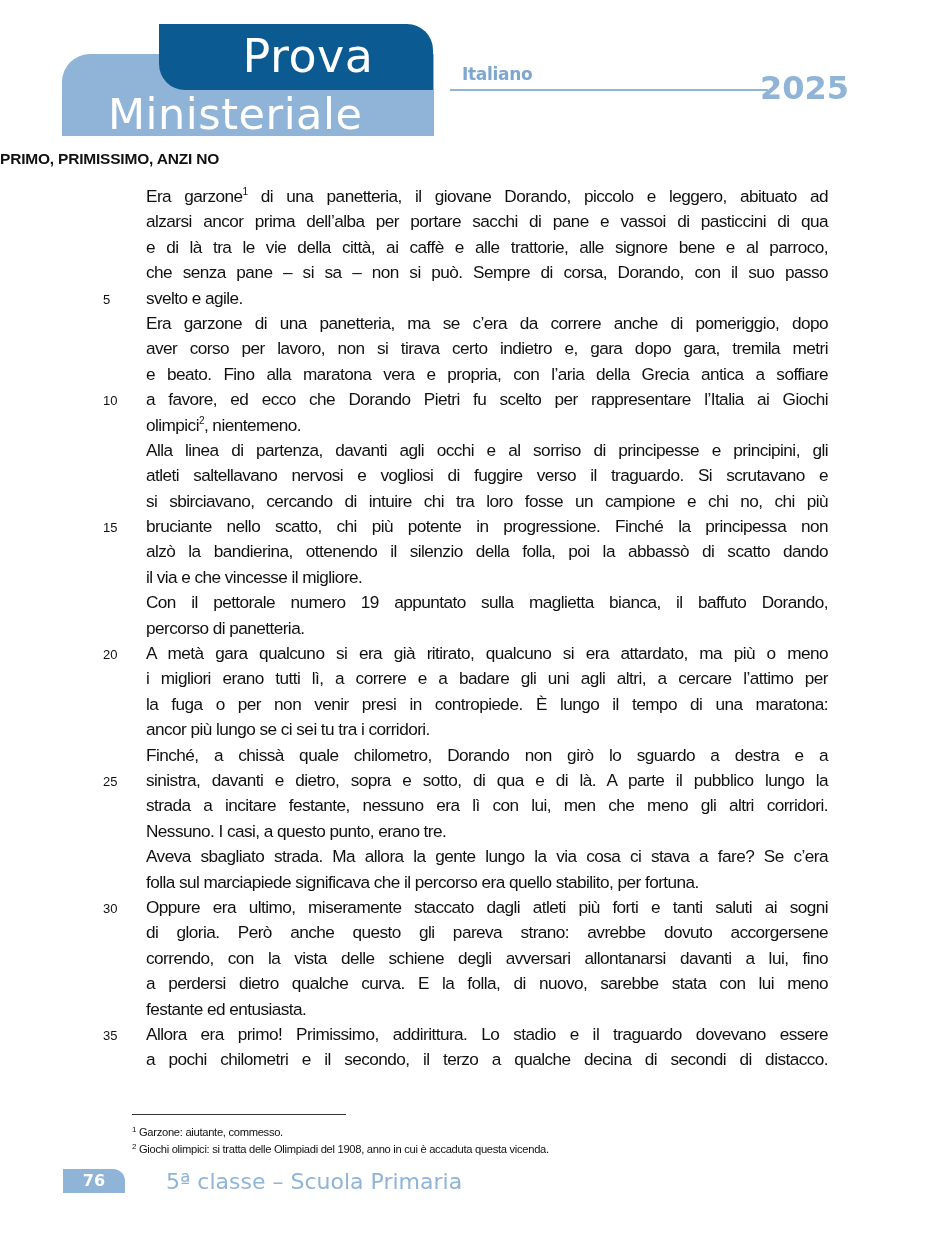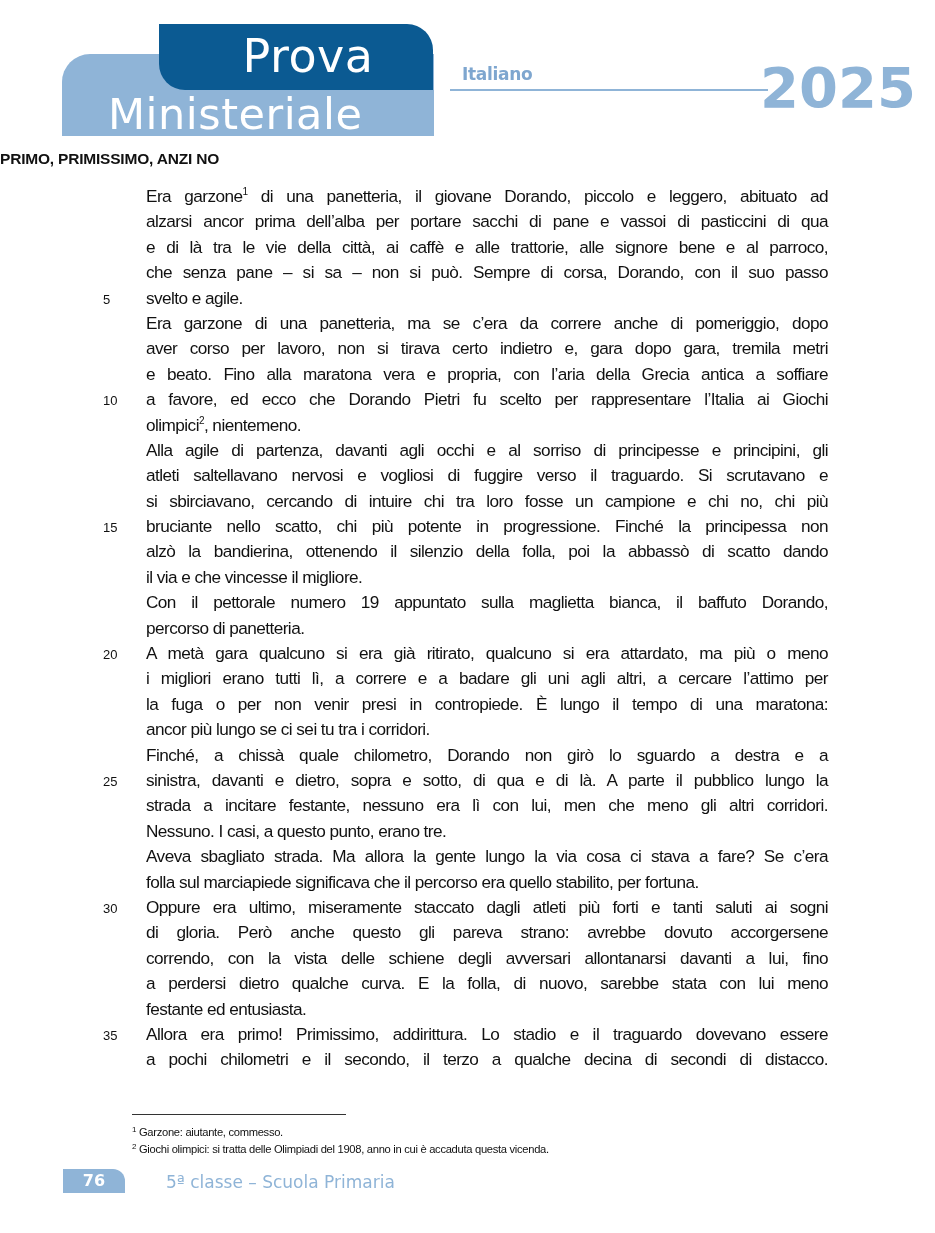--- a/index.html
+++ b/index.html
@@ -16,21 +16,21 @@
                line-height: 60px; letter-spacing: 0.5px; margin-left: 12px; }
   .hdr-min { position: absolute; left: 108px; top: 88px; color: #ffffff;
              font-family: "DejaVu Sans", sans-serif; font-size: 43px; line-height: 52px;
              letter-spacing: 0.5px; }
   .hdr-subject { position: absolute; left: 462px; top: 64px; color: #7ea6cf;
                  font-family: "DejaVu Sans", sans-serif; font-weight: bold; font-size: 17px;
                  letter-spacing: -0.3px; }
   .hdr-rule { position: absolute; left: 450px; top: 89px; width: 318px; height: 2px;
               background: #8fb4d7; }
   .hdr-year { position: absolute; left: 760px; top: 62px; color: #8fb4d7;
-              font-family: "DejaVu Sans", sans-serif; font-weight: bold; font-size: 56px;
+              font-family: "DejaVu Sans", sans-serif; font-weight: bold; font-size: 32px;
               line-height: 52px; letter-spacing: 0px; }
 
   
   .doc-title { position: absolute; left: 0; width: 805px; top: 150px; text-align: left;
                font-family: "Liberation Sans", sans-serif; font-weight: bold; font-size: 15.5px;
                letter-spacing: -0.2px; }
 
   
   .body { position: absolute; left: 146px; top: 184px; width: 682px; }
   .line { position: relative; height: 25.4px; line-height: 25.4px; font-size: 17.2px;
@@ -47,21 +47,21 @@
   .footnotes { position: absolute; left: 132px; top: 1124px; font-size: 11.2px;
                letter-spacing: -0.3px; line-height: 17px; }
   .footnotes sup { font-size: 8px; vertical-align: 4px; }
 
   
   .page-tab { position: absolute; left: 63px; top: 1169px; width: 62px; height: 24px;
               background: #8fb4d7; border-radius: 0 12px 0 0; color: #fff;
               font-family: "DejaVu Sans", sans-serif; font-weight: bold; font-size: 16px;
               line-height: 24px; text-align: center; }
   .footer-label { position: absolute; left: 166px; top: 1170px; color: #8fb4d7;
-                  font-family: "DejaVu Sans", sans-serif; font-size: 17px; line-height: 24px; }
+                  font-family: "DejaVu Sans", sans-serif; font-size: 22px; line-height: 24px; }
 </style>
 </head>
 <body>
 
 <div class="hdr-light"></div>
 <div class="hdr-dark"></div>
 <div class="hdr-prova">Prova</div>
 <div class="hdr-min">Ministeriale</div>
 <div class="hdr-subject">Italiano</div>
 <div class="hdr-rule"></div>
@@ -96,21 +96,21 @@
       <span class="txt">e beato. Fino alla maratona vera e propria, con l’aria della Grecia antica a soffiare</span>
     </div>
     <div class="line">
       <span class="num">10</span>
       <span class="txt">a favore, ed ecco che Dorando Pietri fu scelto per rappresentare l’Italia ai Giochi</span>
     </div>
     <div class="line last">
       <span class="txt">olimpici<sup>2</sup>, nientemeno.</span>
     </div>
     <div class="line">
-      <span class="txt">Alla agile di partenza, davanti agli occhi e al sorriso di principesse e principini, gli</span>
+      <span class="txt">Alla linea di partenza, davanti agli occhi e al sorriso di principesse e principini, gli</span>
     </div>
     <div class="line">
       <span class="txt">atleti saltellavano nervosi e vogliosi di fuggire verso il traguardo. Si scrutavano e</span>
     </div>
     <div class="line">
       <span class="txt">si sbirciavano, cercando di intuire chi tra loro fosse un campione e chi no, chi più</span>
     </div>
     <div class="line">
       <span class="num">15</span>
       <span class="txt">bruciante nello scatto, chi più potente in progressione. Finché la principessa non</span>

